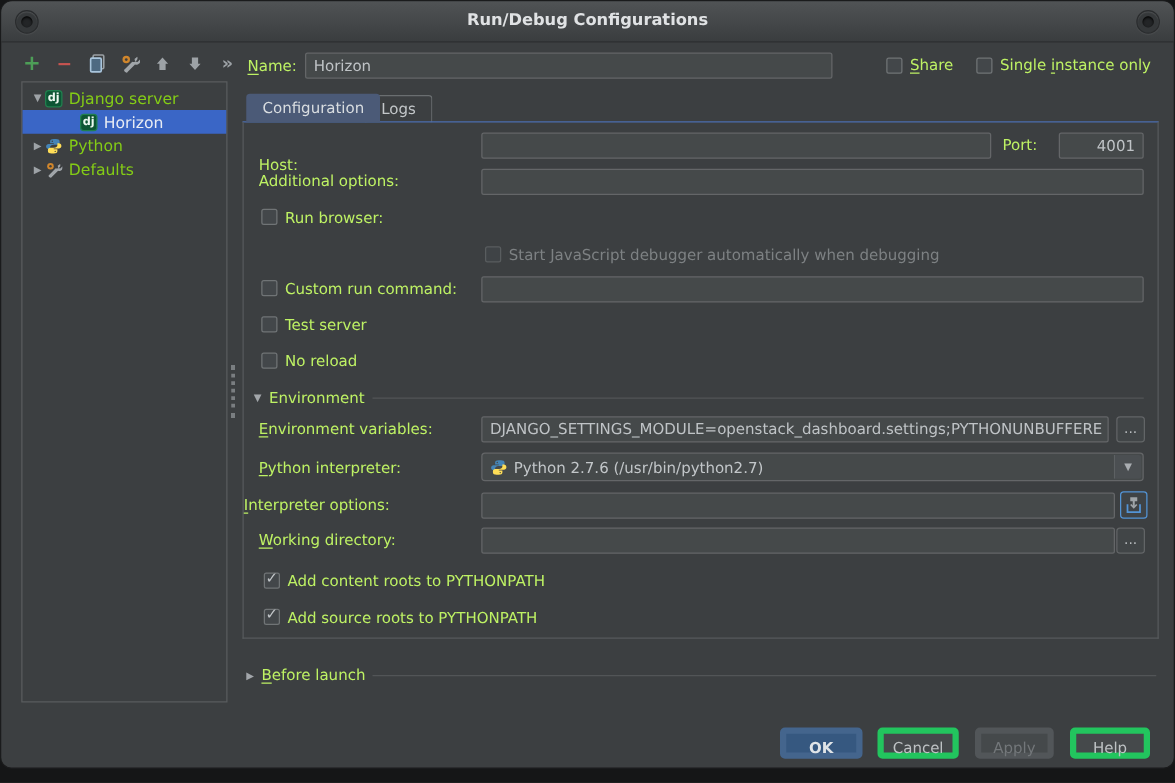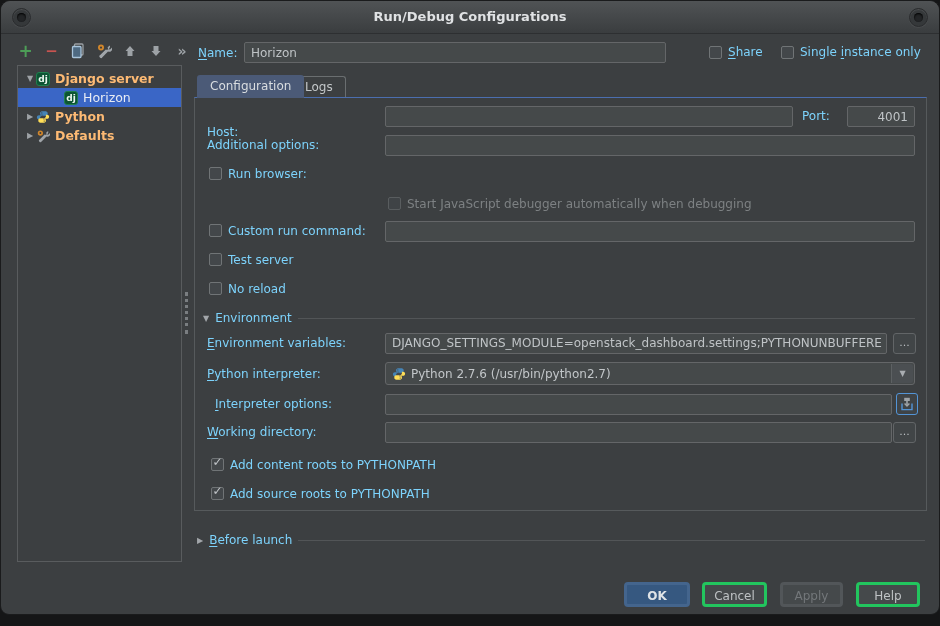--- a/index.html
+++ b/index.html
@@ -17,40 +17,40 @@
   .winbtn .inner { position:absolute; left:4px; top:4px; width:9px; height:9px; border-radius:50%;
                    background:#232527; box-shadow:inset 0 1px 2px #000; }
   .winbtn.left { left:11px; } .winbtn.right { right:11px; }
   
   .toolbar { position:absolute; left:15px; top:39px; height:22px; display:flex; align-items:center; gap:7px; }
   .tbi { width:19px; height:19px; display:flex; align-items:center; justify-content:center; cursor:pointer; }
   .glyph-plus { color:#4d9e57; font-size:17px; font-weight:bold; line-height:17px; }
   .glyph-minus { color:#c75450; font-size:15px; font-weight:bold; line-height:15px; }
   .glyph-more { color:#9da2a6; font-size:14px; font-weight:bold; letter-spacing:-1px; }
   
-  .lbl { font-size:12px; color:#7dd3fc; white-space:nowrap; }
+  .lbl { font-size:12px; color:#bef264; white-space:nowrap; }
   .mn { text-decoration:underline; text-underline-offset:2px; }
   .name-label { position:absolute; left:197px; top:45px; }
   .field { background:#45494a; border:1px solid #646668; border-radius:2px; color:#bfc3c6;
            font-size:12px; font-family:"DejaVu Sans","Liberation Sans",sans-serif;
            padding:0 6px; height:21px; line-height:19px; white-space:nowrap; overflow:hidden; }
   input.field { outline:none; }
   .name-input { position:absolute; left:243px; top:41px; width:422px; }
   .cb { width:13px; height:13px; background:#43474a; border:1px solid #707476; border-radius:2px;
         text-align:center; cursor:pointer; }
   .cb span { display:block; font-size:12px; line-height:11px; margin-top:-2px; color:#c3c7ca; }
   .cb.disabled { border-color:#595d5f; background:#3f4346; }
   .hdr-cb { position:absolute; top:45px; }
   .hdr-cb-label { position:absolute; top:44px; cursor:pointer; }
   
   .treepanel { position:absolute; left:16px; top:64px; width:165px; height:497px;
                border:1px solid #595c5e; padding-top:3px; }
   .trow { height:19px; display:flex; align-items:center; cursor:pointer; }
   .trow .arrow { width:12px; margin-left:6px; font-size:8px; color:#9da2a6; text-align:center; }
-  .trow .tlabel { font-size:12.5px; font-weight:bold; color:#fdba74; margin-left:5px; white-space:nowrap; }
+  .trow .tlabel { font-size:12.5px; font-weight:normal; color:#84cc16; margin-left:5px; white-space:nowrap; }
   .trow.selected { background:#3a66c6; }
   .trow.selected .tlabel { font-weight:normal; color:#e8ecf4; }
   .trow.child { padding-left:46px; }
   .icon-dj { width:14px; height:14px; border-radius:3px; background:#0d5534; border:1px solid #20804e;
              color:#ecf8f0; font-size:9px; font-weight:bold; display:flex; align-items:center;
              justify-content:center; flex:none; }
   .splitter { position:absolute; left:184px; top:291px; height:42px; width:3px;
               border-left:3px dotted #7a7e81; cursor:col-resize; }
   
   .tab-config { position:absolute; left:196px; top:74px; height:23px; padding:0 13px;
@@ -76,21 +76,21 @@
   .combo .ctext { font-size:12px; color:#c2c6c9; margin-left:5px; }
   .combo .carrow { position:absolute; right:1px; top:1px; bottom:1px; width:22px; background:#4b4f52;
                    border-left:1px solid #5d6163; border-radius:0 2px 2px 0; display:flex;
                    align-items:center; justify-content:center; color:#a9adb1; font-size:8px; }
   .btn-macro { position:absolute; top:-1px; width:22px; height:22px; background:#3f4346;
                border:1px solid #5394d6; border-radius:3px; display:flex; align-items:center;
                justify-content:center; cursor:pointer; }
   .dis { color:#7d8183 !important; }
   
   .before-launch { position:absolute; left:196px; right:14px; top:532px; }
-  .btn { position:absolute; top:581px; height:25px; background:#45494b; border:3px solid #22c55e;
+  .btn { position:absolute; top:581px; height:25px; background:#45494b; border:5px solid #22c55e;
          border-radius:4px; color:#bec2c4; font-size:12px; text-align:center; line-height:23px; cursor:pointer; }
   .btn.ok { background:#365880; border-color:#44658d; color:#e0e4e7; font-weight:bold; }
   .btn.apply { color:#73777a; border-color:#525659; cursor:default; }
 </style>
 </head>
 <body>
 
 <div class="dialog">
 
   <div class="titlebar">
@@ -236,21 +236,21 @@
         <svg width="14" height="14" viewBox="0 0 24 24" style="flex:none;">
             <path fill="#4584b6" d="M12 2c-3 0-5 1-5 3v3h5v1H5c-2 0-3.5 1.5-3.5 3.5S3 16 5 16h2v-2.5C7 11.5 9 10 11.5 10H17c1.7 0 3-1.3 3-3V5c0-2-2-3-5-3h-3zm-2 2a1 1 0 110 2 1 1 0 010-2z"></path>
             <path fill="#ffde57" d="M12 22c3 0 5-1 5-3v-3h-5v-1h7c2 0 3.5-1.5 3.5-3.5S21 8 19 8h-2v2.5c0 2-2 3.5-4.5 3.5H7c-1.7 0-3 1.3-3 3v2c0 2 2 3 5 3h3zm2-2a1 1 0 110-2 1 1 0 010 2z"></path>
           </svg>
         <span class="ctext">Python 2.7.6 (/usr/bin/python2.7)</span>
         <span class="carrow">▼</span>
       </div>
     </div>
 
     <div class="prow" style="top:296px;">
-      <span class="lbl" style="left:20px;"><span></span><span class="mn">I</span><span>nterpreter options:</span></span>
+      <span class="lbl" style="left:0;"><span></span><span class="mn">I</span><span>nterpreter options:</span></span>
       <input class="field f" style="left: 190px; width: 507px;" value="">
       <div class="btn-macro" style="left:701px;">
         <svg width="14" height="14" viewBox="0 0 14 14">
             <rect x="4.2" y="0.8" width="5.6" height="3.2" fill="#9fa4a8"></rect>
             <path d="M7 2.5v6" stroke="#9fa4a8" stroke-width="1.6"></path>
             <path d="M4.6 6.6L7 9l2.4-2.4" fill="none" stroke="#9fa4a8" stroke-width="1.4"></path>
             <path d="M2 6.4v6.2h10V6.4" fill="none" stroke="#5394d6" stroke-width="1.4"></path>
           </svg>
       </div>
     </div>

